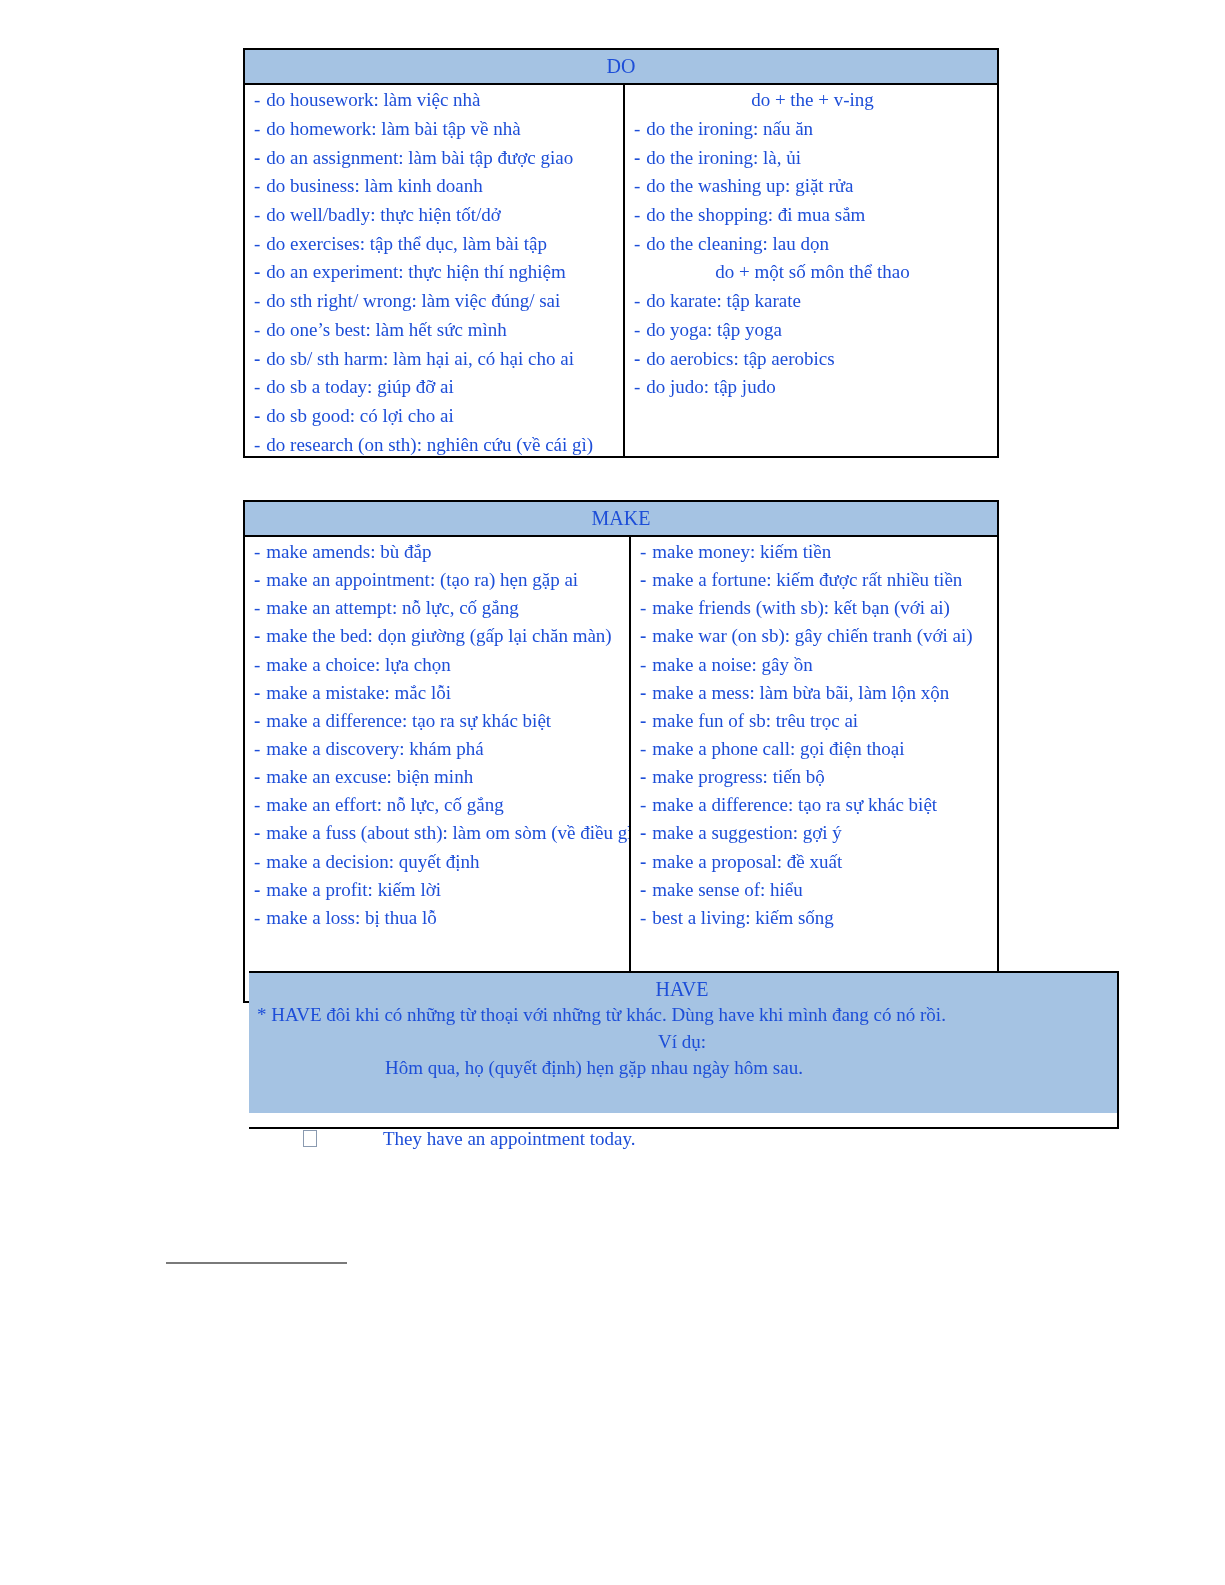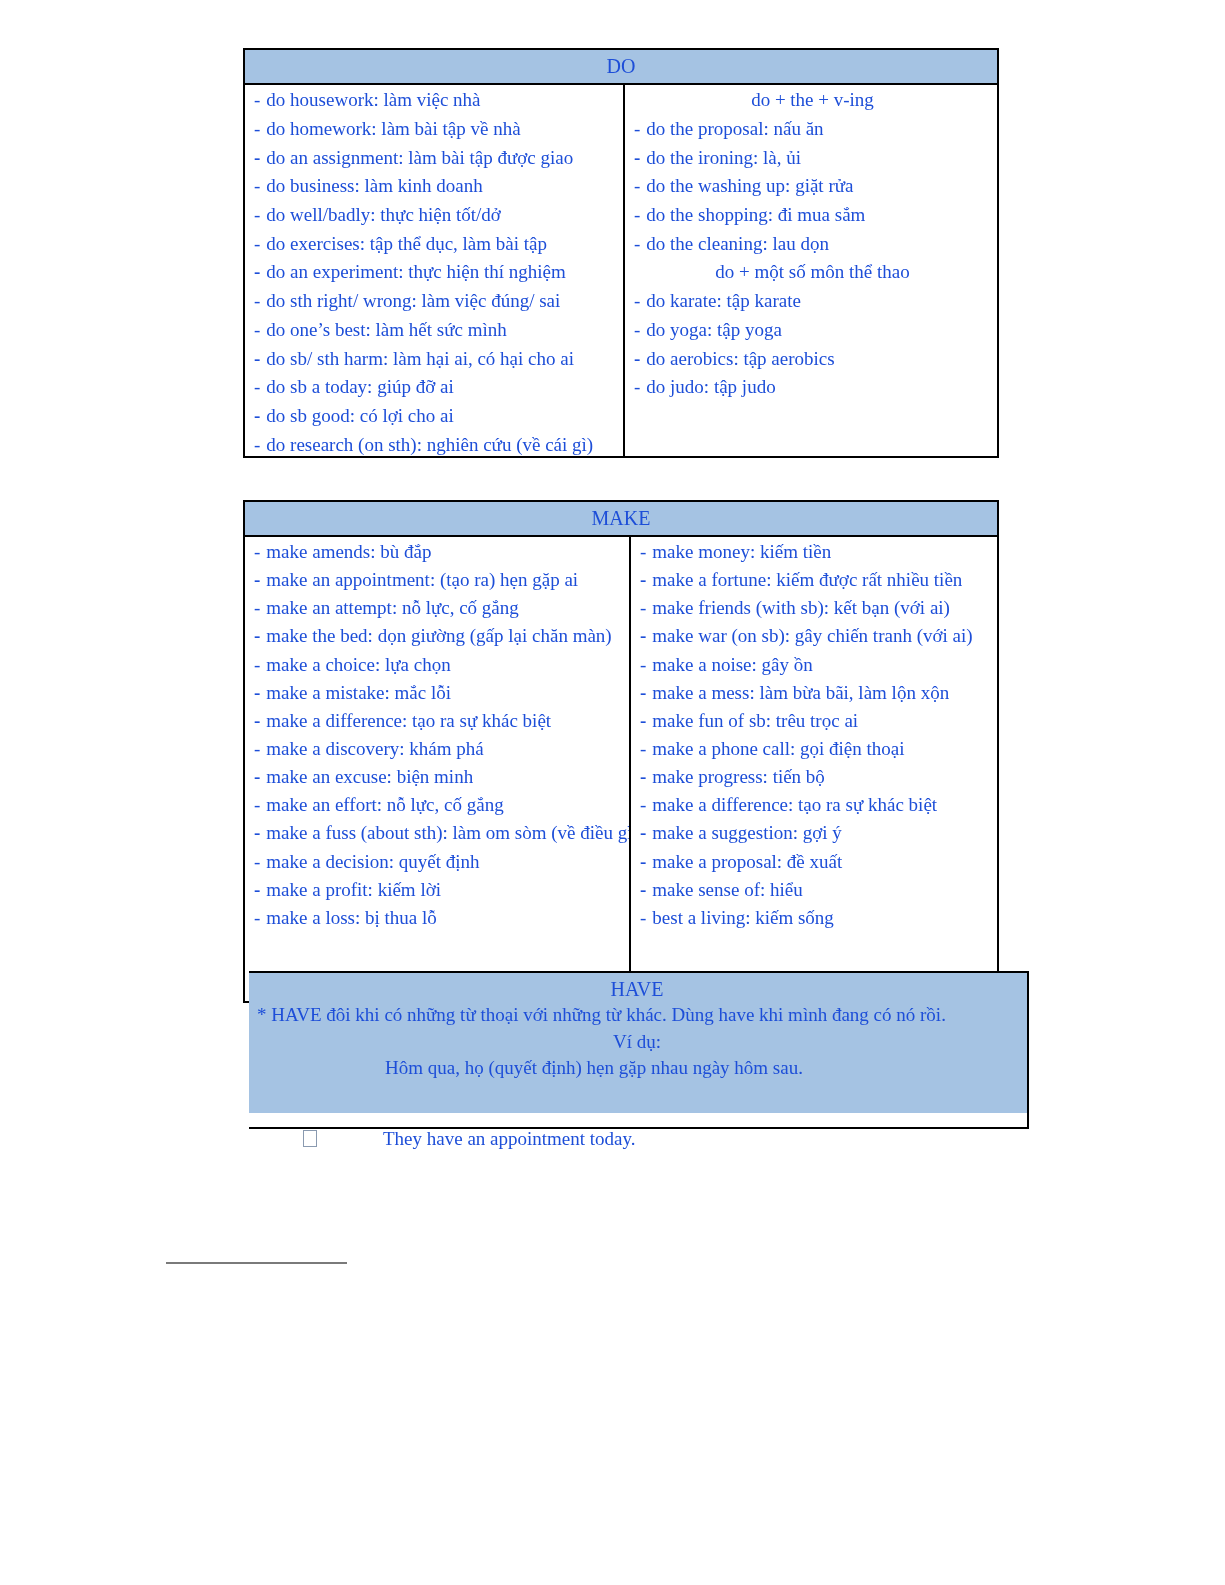--- a/index.html
+++ b/index.html
@@ -27,21 +27,21 @@
   .trow {
     display:flex; align-items:center; font-size:19px; white-space:nowrap;
   }
   #do-table .trow   { height:28.7px; }
   #make-table .trow { height:28.15px; }
   .trow.center { justify-content:center; }
   .dash { margin-right:6px; }
   .dash.bold { font-weight:700; }
 
   #have-box {
-    position:absolute; left:249px; top:971px; width:780px; height:158px;
+    position:absolute; left:249px; top:971px; width:870px; height:158px;
     box-sizing:border-box; border:2px solid #000; border-left:none; background:#fff;
   }
   .have-blue {
     background:var(--blue,#a5c3e3); height:140px; box-sizing:border-box;
     padding:4px 10px 0 8px; font-size:19px;
   }
   .have-title { text-align:center; font-size:20px; line-height:24px; }
   .have-note  { line-height:27px; white-space:nowrap; }
   .have-label { line-height:28px;text-align:center; }
   .have-vi    { line-height:23px; padding-left:128px; }
@@ -118,21 +118,21 @@
             <span class="dash">-</span>
             <span class="txt">do research (on sth): nghiên cứu (về cái gì)</span>
           </div>
         </div>
       <div class="col right" id="do-right">
           <div class="trow center">
             <span class="txt">do + the + v-ing</span>
           </div>
           <div class="trow">
             <span class="dash">-</span>
-            <span class="txt">do the proposal: nấu ăn</span>
+            <span class="txt">do the ironing: nấu ăn</span>
           </div>
           <div class="trow">
             <span class="dash bold">-</span>
             <span class="txt">do the ironing: là, ủi</span>
           </div>
           <div class="trow">
             <span class="dash">-</span>
             <span class="txt">do the washing up: giặt rửa</span>
           </div>
           <div class="trow">

